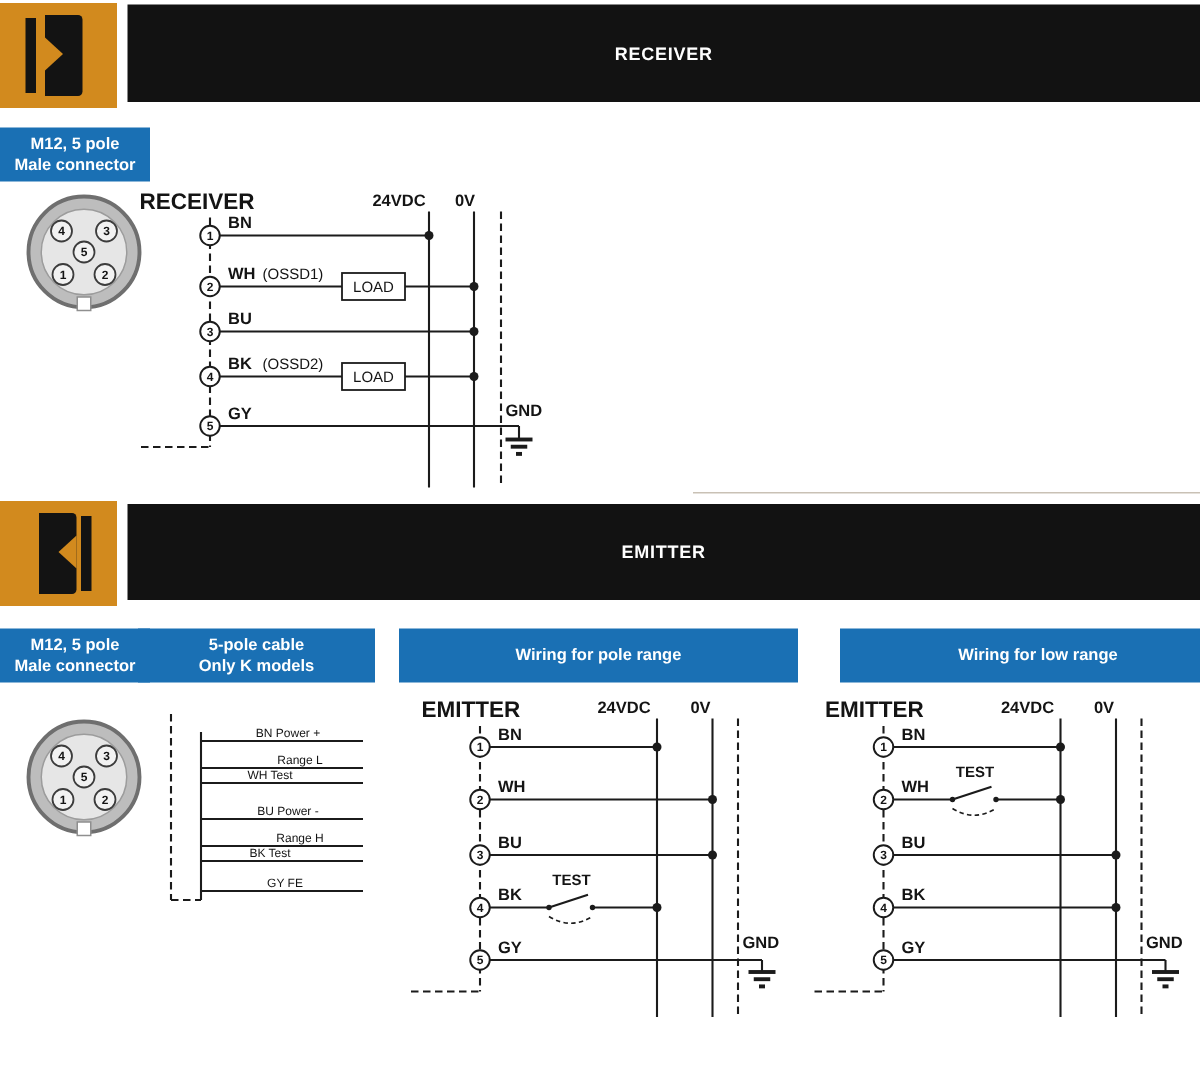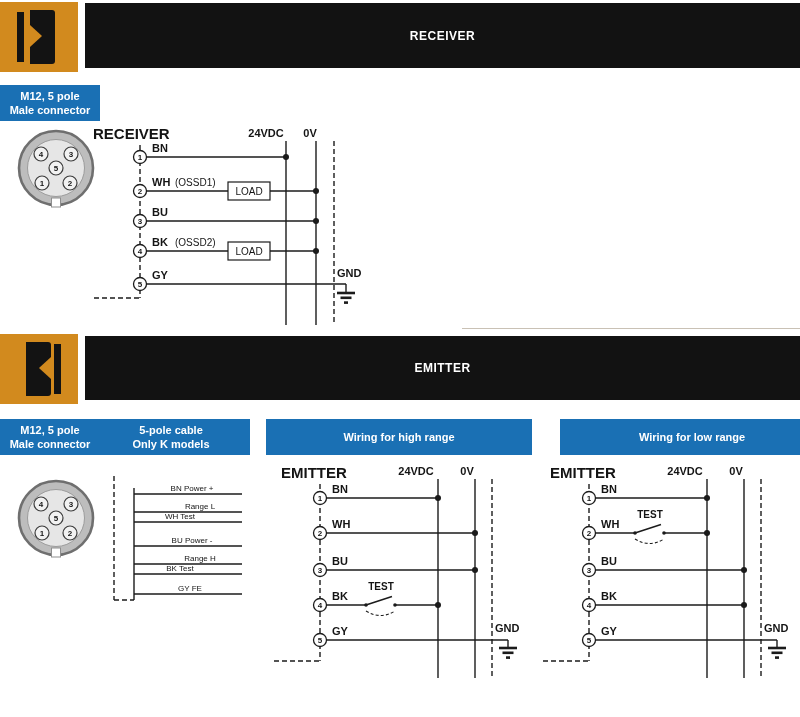--- a/index.html
+++ b/index.html
@@ -161,21 +161,21 @@
 
   <div class="blue-cell" style="left:0;top:419px;width:100px;height:36px">
     <span>M12, 5 pole</span>
     <span>Male connector</span>
   </div>
   <div class="blue-cell" style="left:92px;top:419px;width:158px;height:36px">
     <span>5-pole cable</span>
     <span>Only K models</span>
   </div>
   <div class="blue-cell" style="left:266px;top:419px;width:266px;height:36px">
-    <span>Wiring for high range</span>
+    <span>Wiring for pole range</span>
   </div>
   <div class="blue-cell" style="left:560px;top:419px;width:264px;height:36px">
     <span>Wiring for low range</span>
   </div>
 
   <svg style="left:16px;top:477px" width="80" height="86" viewBox="0 0 80 86">
     <circle cx="40" cy="41" r="37" fill="#bdbdbd" stroke="#6f6f6f" stroke-width="2.6"></circle>
     <circle cx="40" cy="41" r="28.5" fill="#e6e6e6" stroke="#9c9c9c" stroke-width="1"></circle>
     <rect x="35.5" y="71" width="9" height="9" fill="#ffffff" stroke="#8f8f8f" stroke-width="1"></rect>
     <g>

